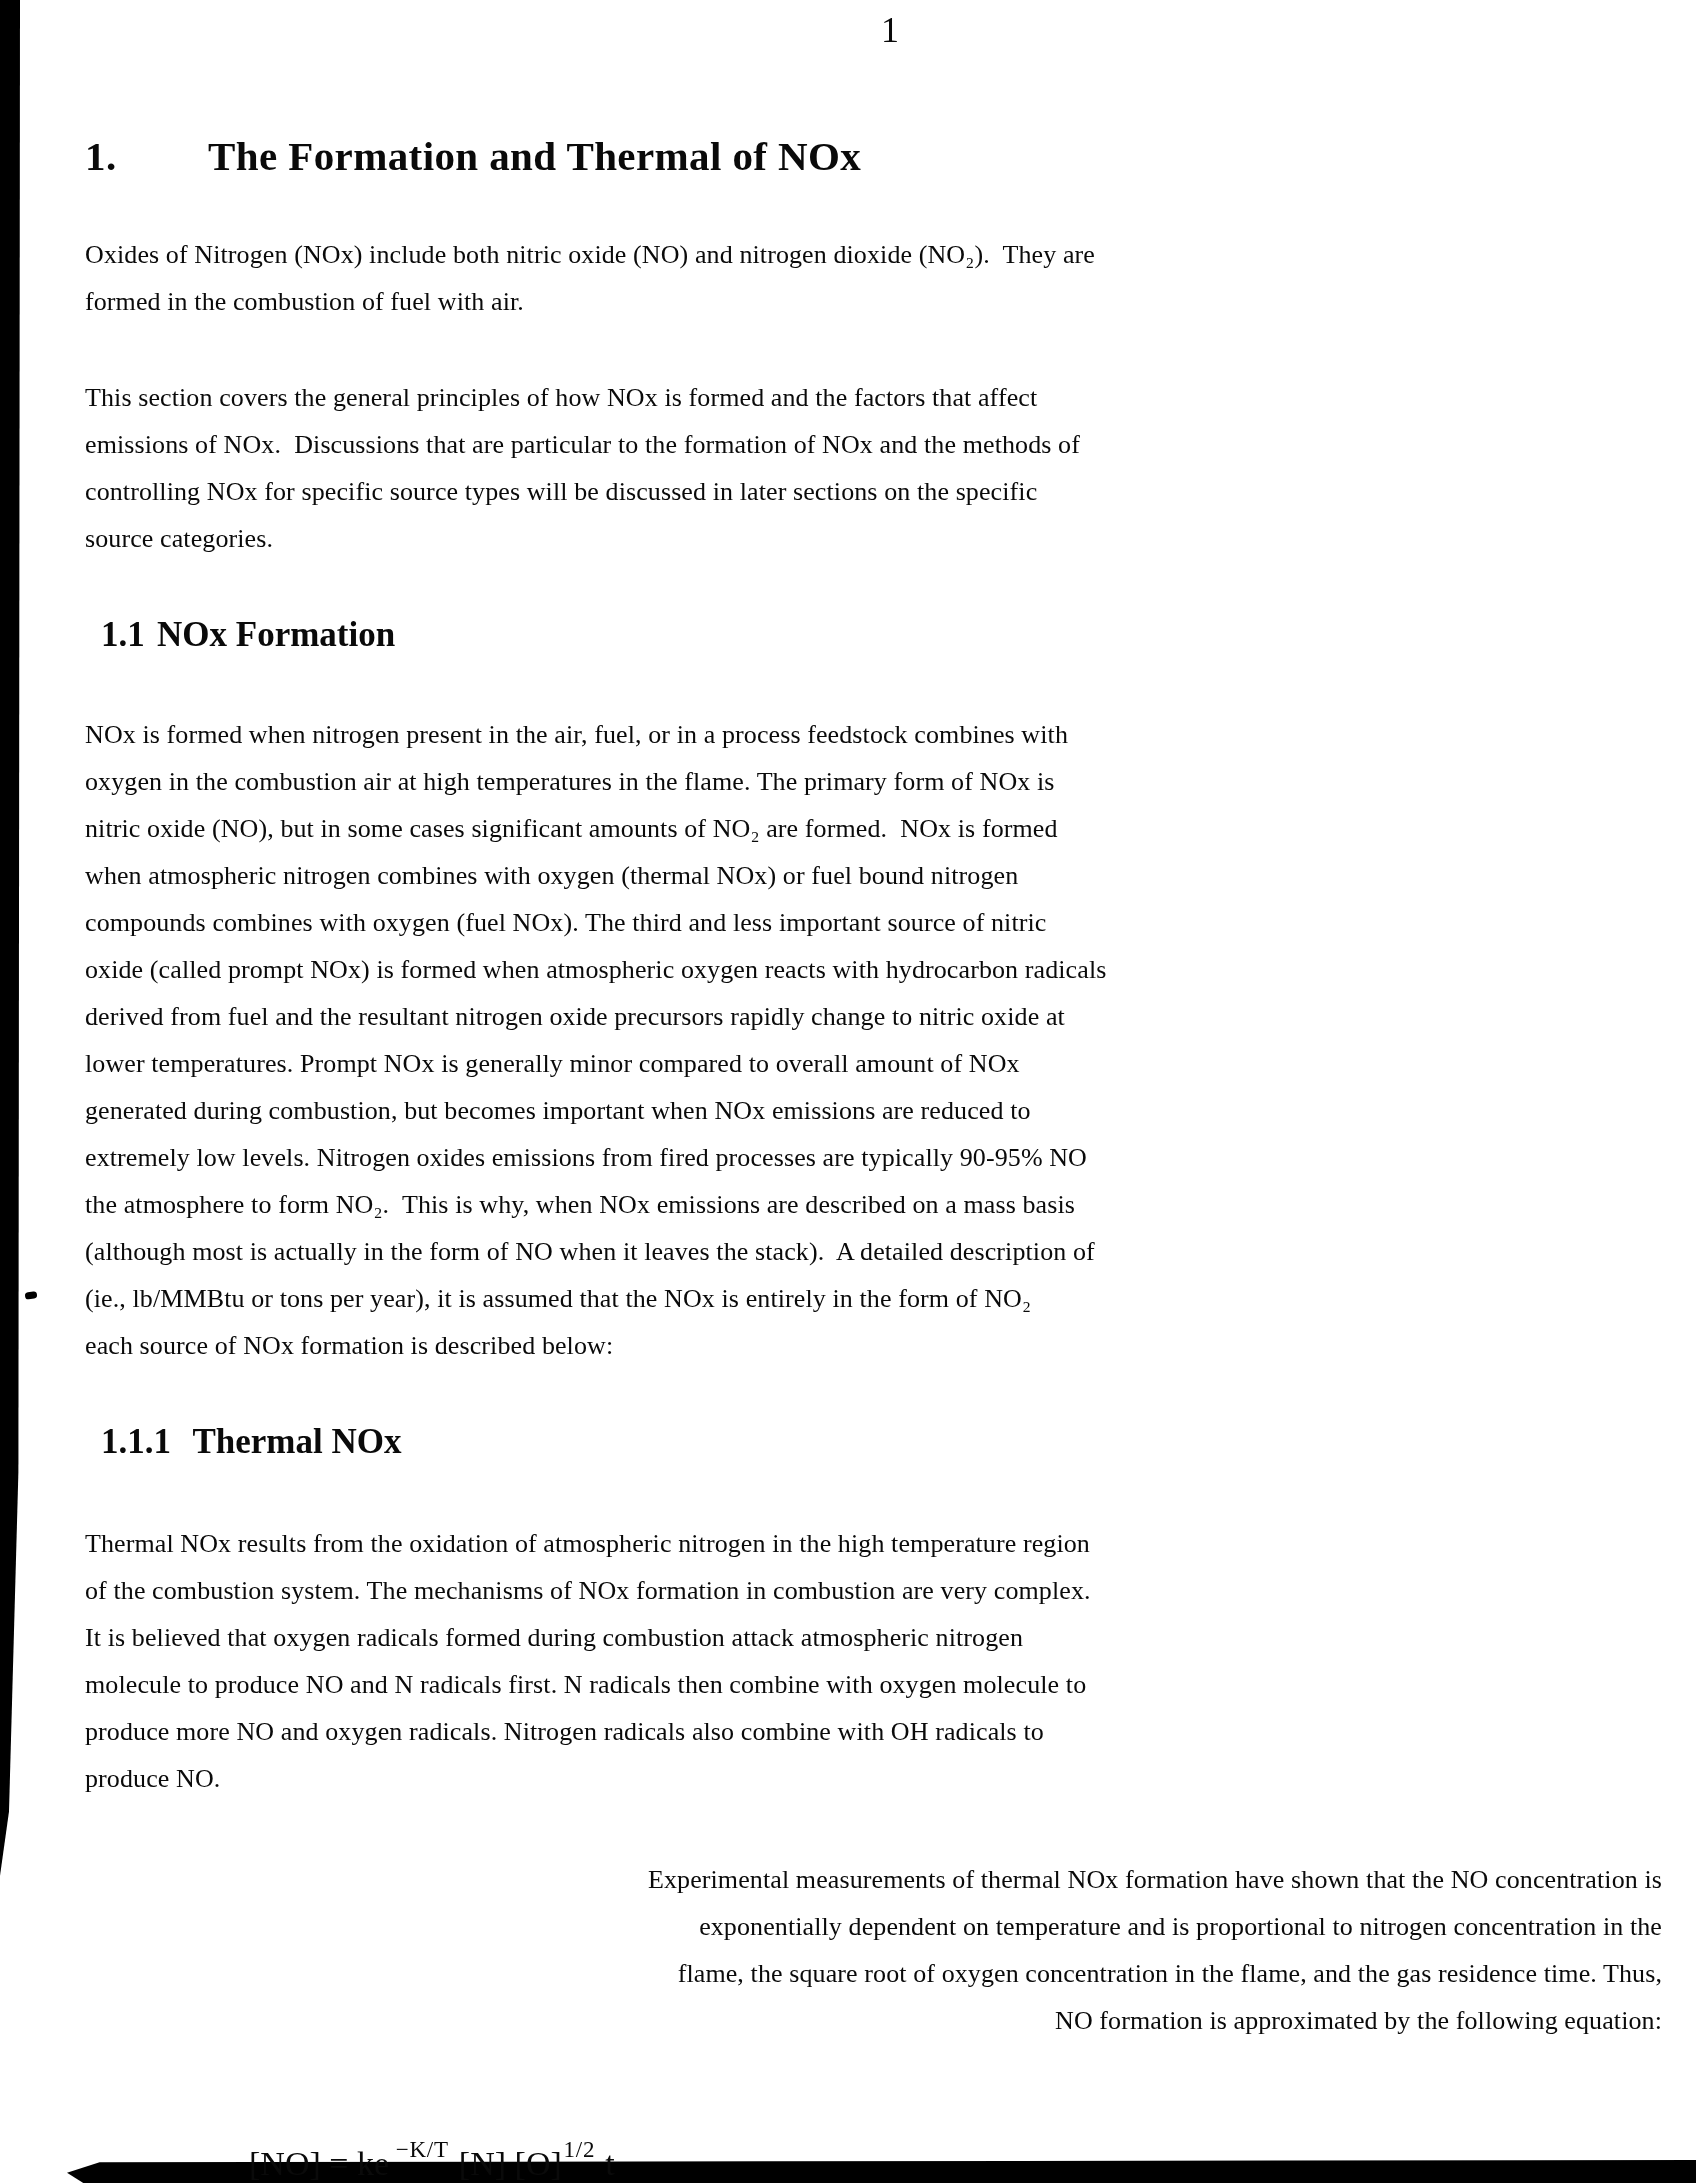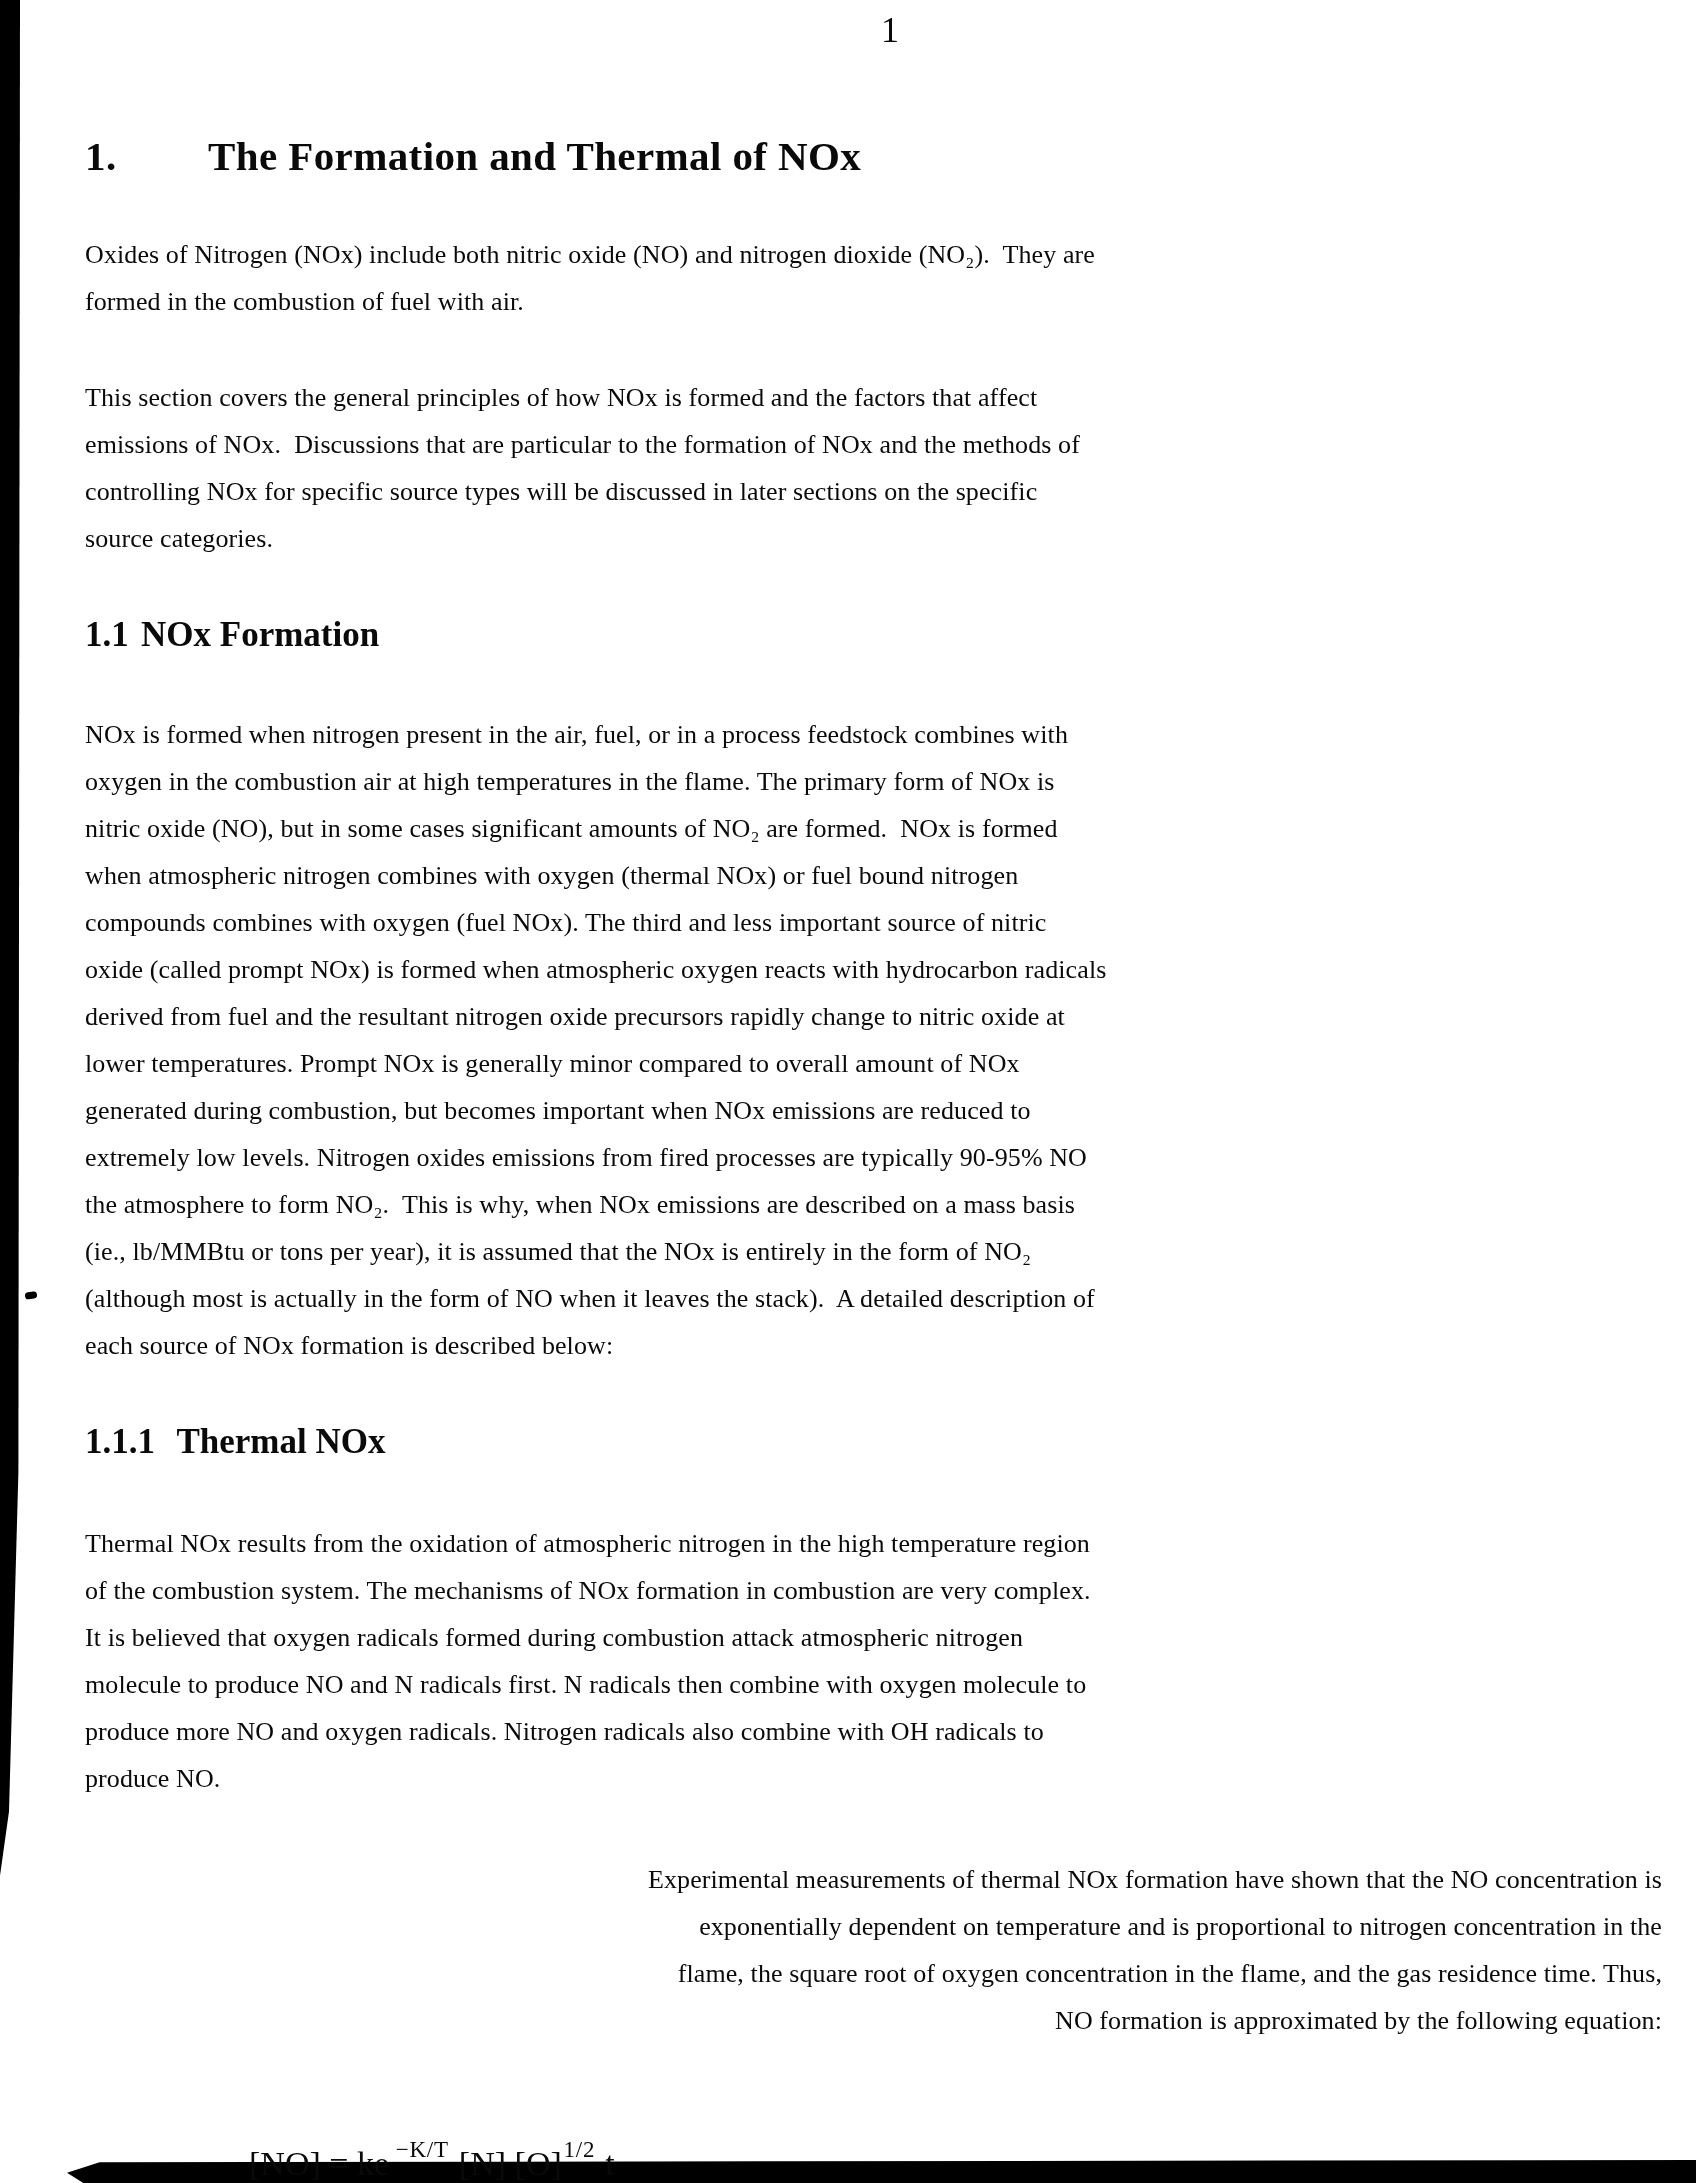--- a/index.html
+++ b/index.html
@@ -62,21 +62,21 @@
     font-weight: bold;
     line-height: 44px;
     letter-spacing: 0.4px;
   }
   .h1-num { flex: none; width: 123px; }
   .h2, .h3 {
     display: flex;
     font-size: 35px;
     font-weight: bold;
     line-height: 41px;
-    margin: 0;
+    margin: 16px;
     text-align: right;
   }
   .h2 { margin-top: 52px; }
   .h3 { margin-top: 52px; }
   .h2-num { margin-right: 12.3px; }
   .h3-num { margin-right: 21.4px; }
   .para { margin: 0; }
   .para .line {
     white-space: pre;
     font-size: 26px;
@@ -142,22 +142,22 @@
         <div class="line">oxygen in the combustion air at high temperatures in the flame. The primary form of NOx is</div>
         <div class="line">nitric oxide (NO), but in some cases significant amounts of NO₂ are formed.  NOx is formed</div>
         <div class="line">when atmospheric nitrogen combines with oxygen (thermal NOx) or fuel bound nitrogen</div>
         <div class="line">compounds combines with oxygen (fuel NOx). The third and less important source of nitric</div>
         <div class="line">oxide (called prompt NOx) is formed when atmospheric oxygen reacts with hydrocarbon radicals</div>
         <div class="line">derived from fuel and the resultant nitrogen oxide precursors rapidly change to nitric oxide at</div>
         <div class="line">lower temperatures. Prompt NOx is generally minor compared to overall amount of NOx</div>
         <div class="line">generated during combustion, but becomes important when NOx emissions are reduced to</div>
         <div class="line">extremely low levels. Nitrogen oxides emissions from fired processes are typically 90-95% NO</div>
         <div class="line">the atmosphere to form NO₂.  This is why, when NOx emissions are described on a mass basis</div>
+        <div class="line">(although most is actually in the form of NO when it leaves the stack).  A detailed description of</div>
         <div class="line">(ie., lb/MMBtu or tons per year), it is assumed that the NOx is entirely in the form of NO₂</div>
-        <div class="line">(although most is actually in the form of NO when it leaves the stack).  A detailed description of</div>
         <div class="line">each source of NOx formation is described below:</div>
       </div>
 
     <h3 class="h3">
       <span class="h3-num">1.1.1</span>
       <span class="h3-title">Thermal NOx</span>
     </h3>
 
     <div class="para mt-p4">
         <div class="line">Thermal NOx results from the oxidation of atmospheric nitrogen in the high temperature region</div>

